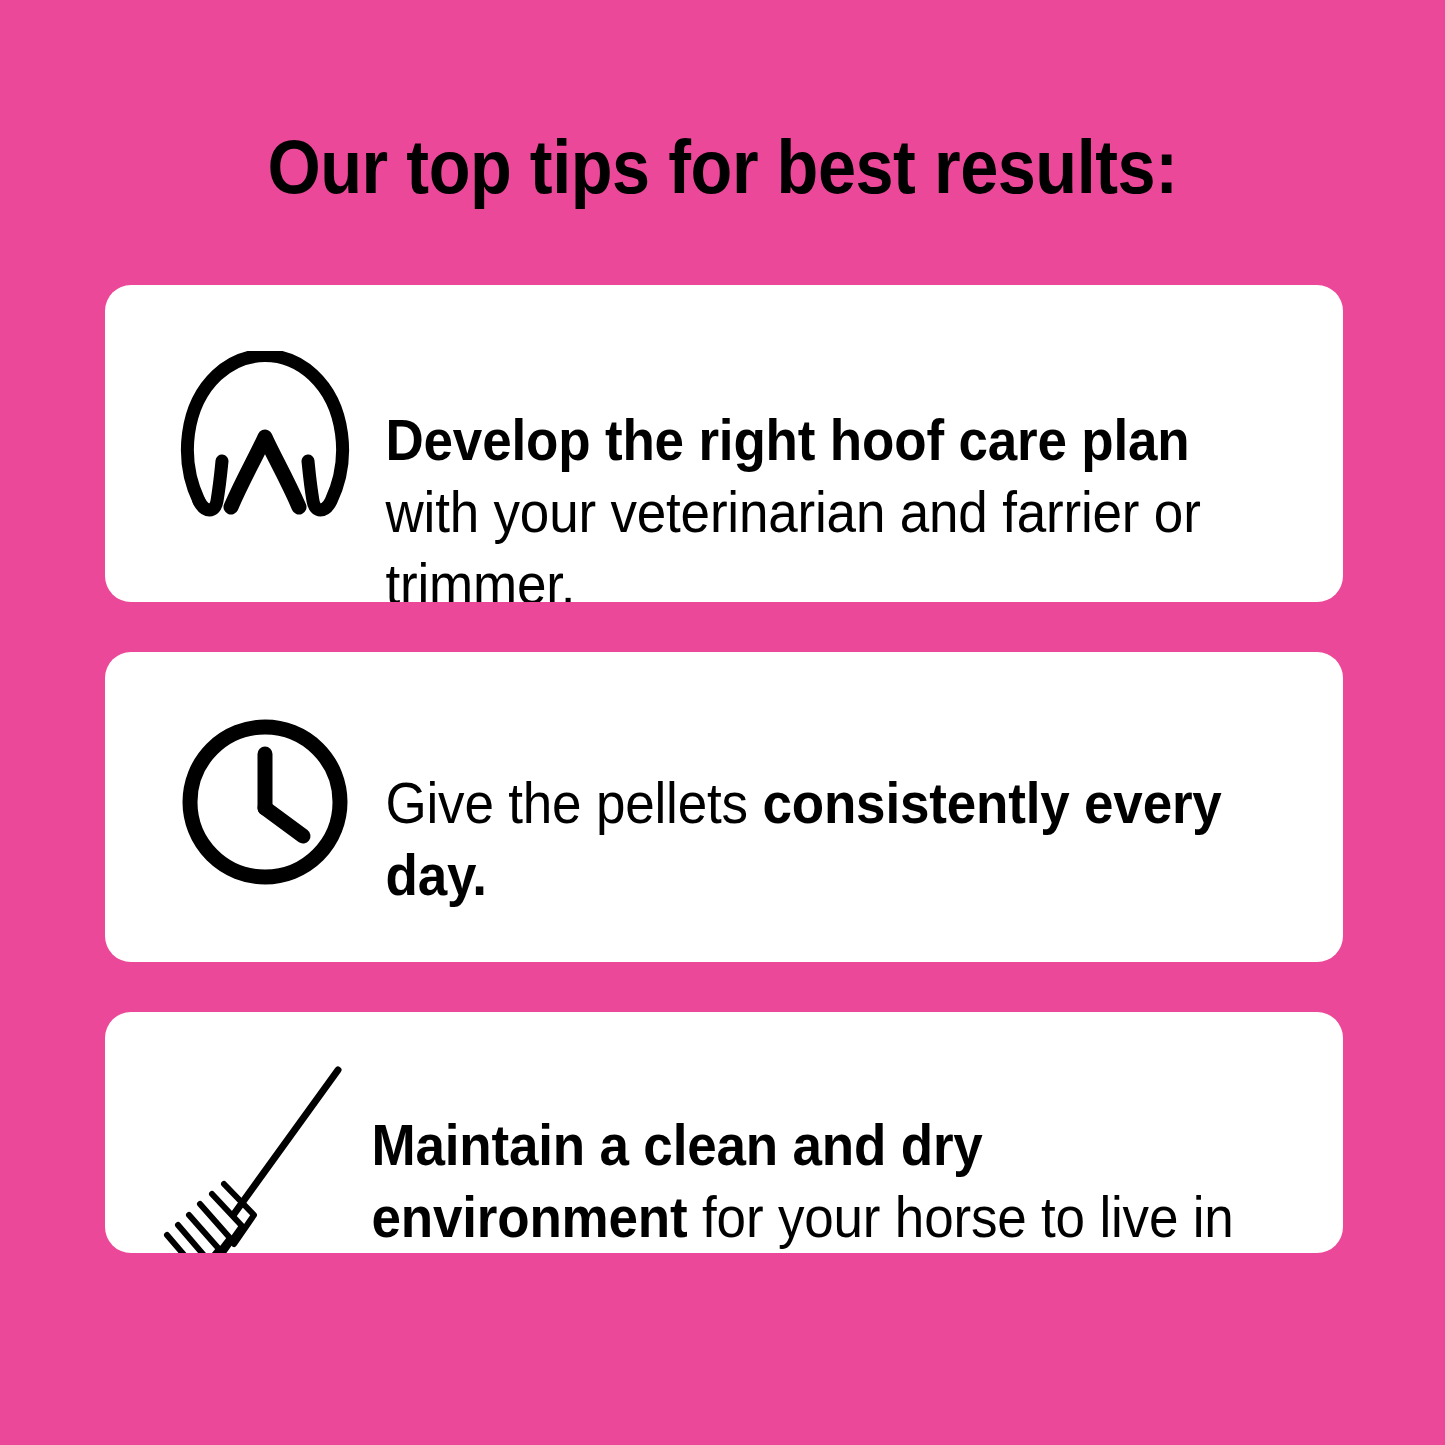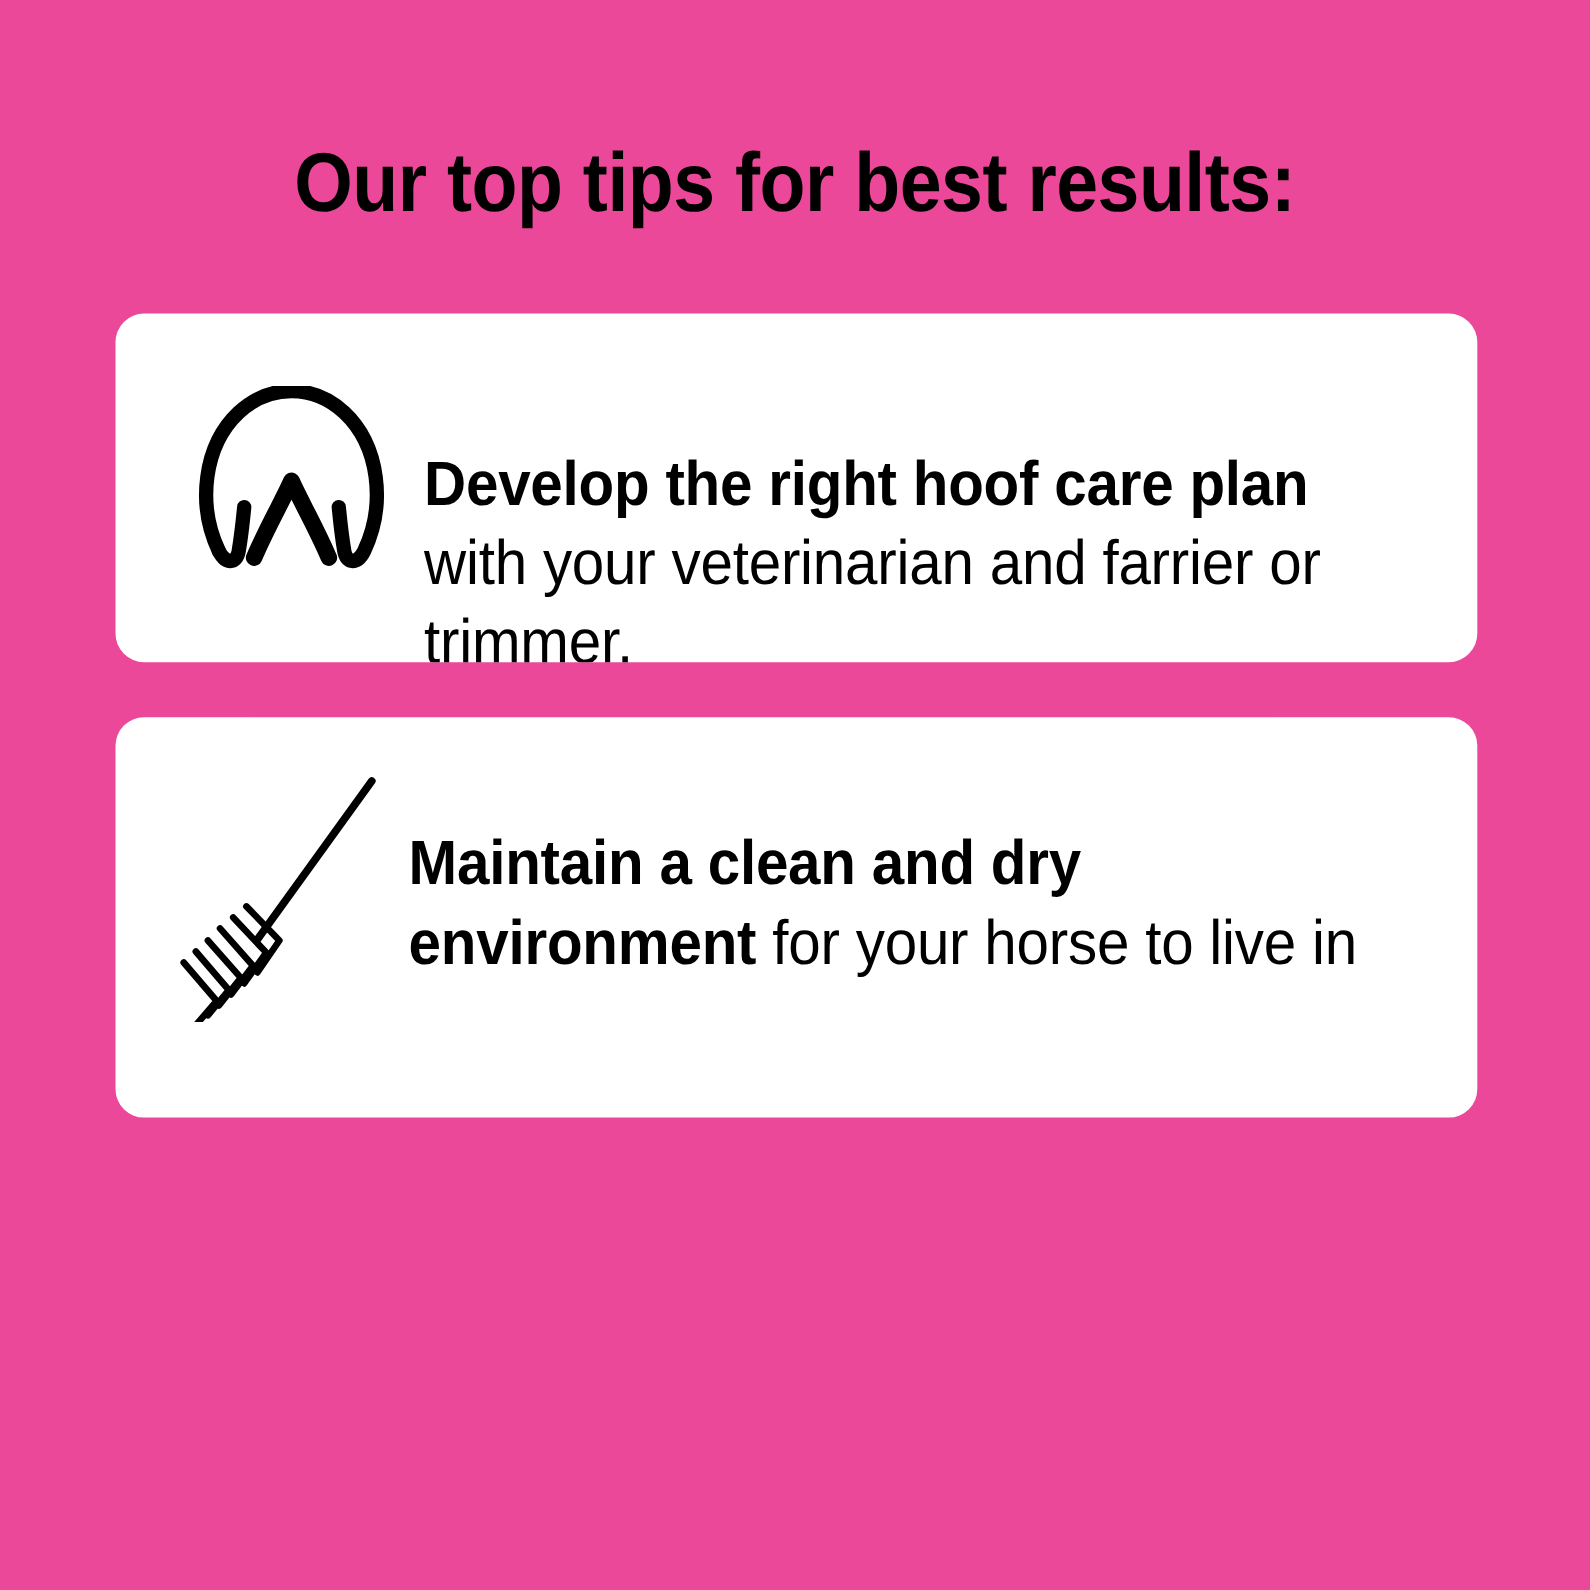--- a/index.html
+++ b/index.html
@@ -56,21 +56,21 @@
     background: #ffffff;
     border-radius: 26px;
     display: flex;
     flex-direction: row;
     align-items: flex-start;
     box-sizing: border-box;
     overflow: hidden;
   }
   .tip-card.card-1 { height: 317px; padding: 62px 40px 0 60px; }
   .tip-card.card-2 { height: 310px; padding: 58px 40px 0 60px; }
-  .tip-card.card-3 { height: 364px; padding: 40px 40px 0 46px; }
+  .tip-card.card-3 { height: 241px; padding: 40px 40px 0 46px; }
 
   .tip-icon {
     flex: 0 0 auto;
     width: 200px;
     display: flex;
     align-items: flex-start;
     justify-content: center;
   }
   .card-1 .tip-icon { padding-top: 4px; }
   .card-2 .tip-icon { padding-top: 6px; }
@@ -119,20 +119,34 @@
           <path d="M 54 156
                    C 66 128, 80 104, 88 86
                    C 96 104, 110 128, 122 156" fill="none" stroke="#000000" stroke-width="15" stroke-linecap="round" stroke-linejoin="round"></path>
         </svg>
       </div>
       <p class="tip-text">
         <b>Develop the right hoof care plan</b><span> with your veterinarian and farrier or trimmer.</span>
       </p>
     </div>
 
+    <div class="tip-card card-2">
+      <div class="tip-icon">
+        <svg width="172" height="172" viewBox="0 0 172 172" aria-hidden="true">
+          <circle cx="86" cy="86" r="75" fill="none" stroke="#000000" stroke-width="15"></circle>
+
+          <path d="M 86 38 L 86 92" fill="none" stroke="#000000" stroke-width="15" stroke-linecap="round" stroke-linejoin="round"></path>
+
+          <path d="M 86 92 L 124 120" fill="none" stroke="#000000" stroke-width="15" stroke-linecap="round" stroke-linejoin="round"></path>
+        </svg>
+      </div>
+      <p class="tip-text">
+        <span>Give the pellets </span><b>consistently every day.</b>
+      </p>
+    </div>
 
     <div class="tip-card card-3">
       <div class="tip-icon">
         <svg width="190" height="225" viewBox="0 0 190 225" aria-hidden="true">
 
           <path d="M 182 6 L 78 150" fill="none" stroke="#000000" stroke-width="7" stroke-linecap="round"></path>
 
           <g fill="none" stroke="#000000" stroke-width="6" stroke-linecap="round" stroke-linejoin="round">
             <path d="M 56 130 L 86 162 L 66 190"></path>
             <path d="M 44 140 L 74 174 L 54 200"></path>

